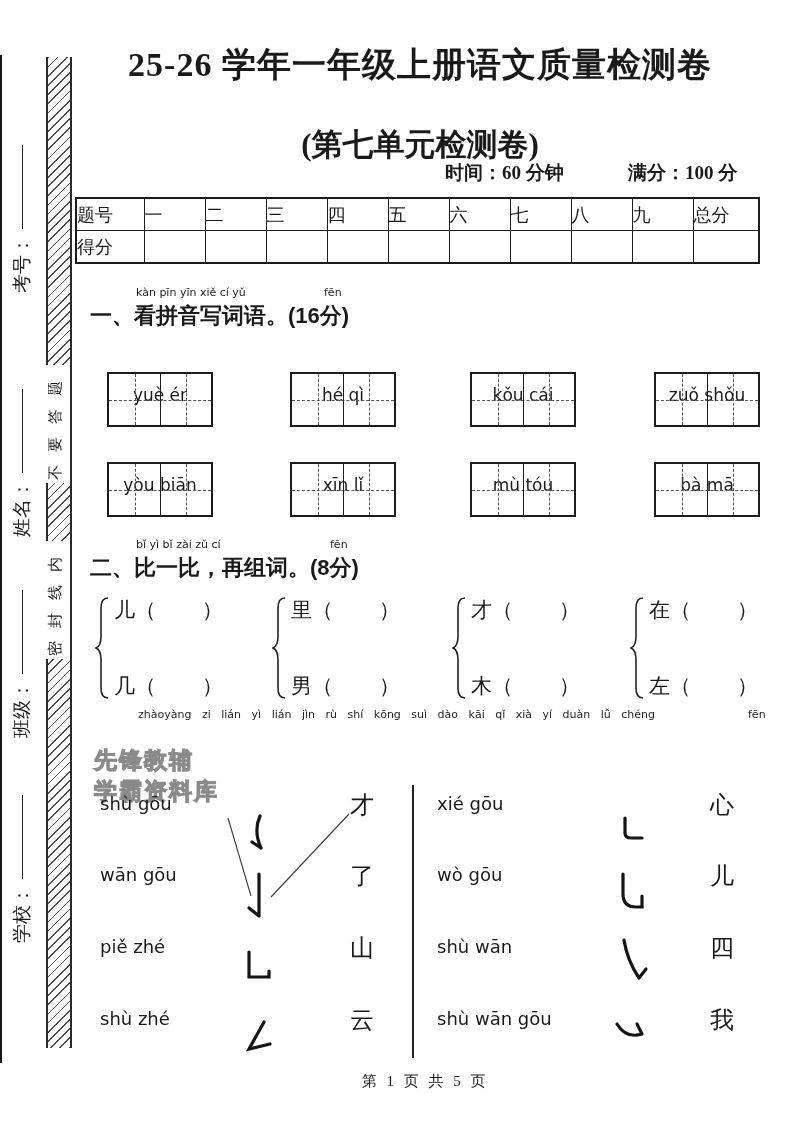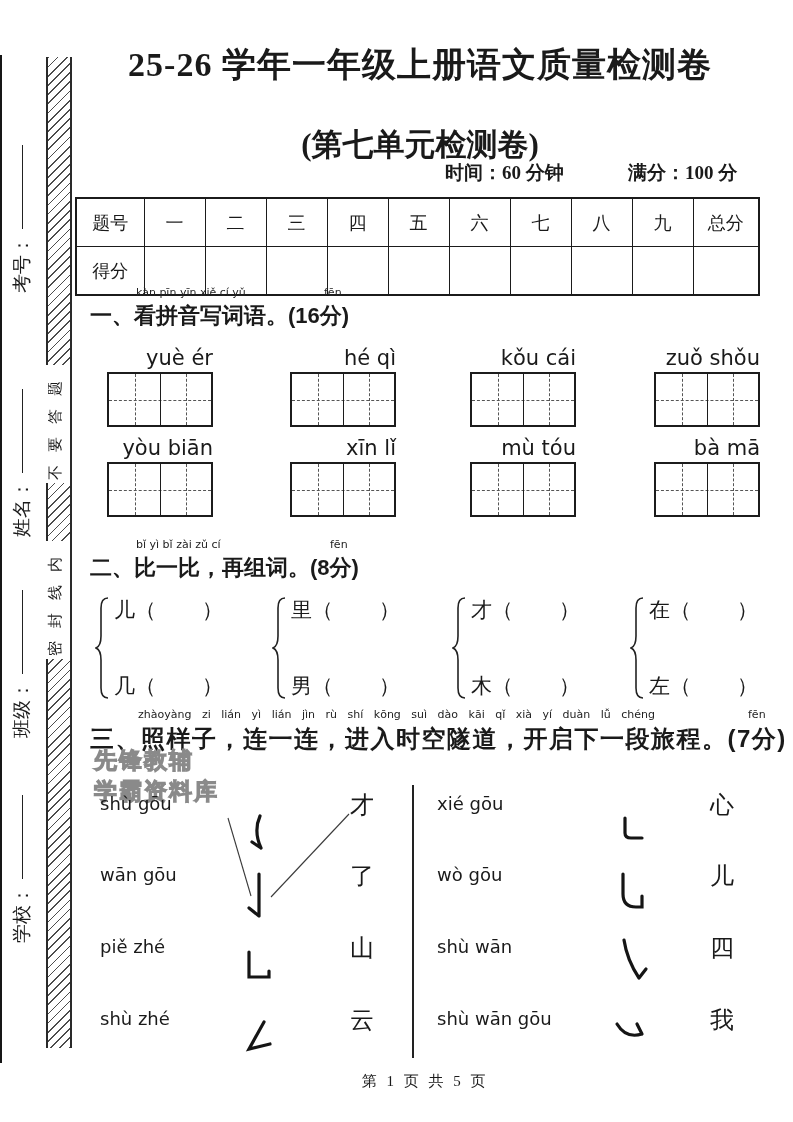--- a/index.html
+++ b/index.html
@@ -19,34 +19,34 @@
      display:flex;justify-content:center;gap:58px;font-size:15px;}
   .seal-text span{letter-spacing:13px;background:#fff;padding:0 3px;white-space:nowrap;}
 
   
   .title{left:80px;top:42px;width:680px;text-align:center;font-size:34px;font-weight:bold;letter-spacing:1px;}
   .subtitle{left:80px;top:101px;width:680px;text-align:center;font-size:31px;font-weight:bold;margin-top:23px;}
   .info{top:160px;font-size:19px;font-weight:bold;}
 
   
   table.score{position:absolute;left:75px;top:197px;border-collapse:collapse;table-layout:fixed;}
-  table.score td{border:1.6px solid #1b1b1b;text-align:center;font-size:18px;height:31px;padding:8px;}
+  table.score td{border:1.6px solid #1b1b1b;text-align:left;font-size:18px;height:31px;padding:0;}
   table.score{border:2.5px solid #1b1b1b;}
 
   
   .sec{position:absolute;left:90px;white-space:nowrap;}
   .sec .py{position:absolute;top:-2px;font-family:"DejaVu Sans","Liberation Sans",sans-serif;
            font-size:11px;color:#222;white-space:nowrap;}
   .sec .txt{margin-top:13px;font-family:Liberation Sans, sans-serif;
             font-weight:bold;font-size:22px;}
 
   
   .wordgroup{position:absolute;width:106px;}
-  .wg-label{position:absolute;width:106px;text-align:right;font-family:"DejaVu Sans",sans-serif;
-            font-size:21px;white-space:nowrap;}
+  .wg-label{position:absolute;width:106px;text-align:center;font-family:"DejaVu Sans",sans-serif;
+            font-size:17px;white-space:nowrap;margin-top:39px;}
   .writebox{position:absolute;width:106px;height:55px;border:2px solid #1c1c1c;box-sizing:border-box;}
   .writebox i{position:absolute;display:block;}
   .wb-mid{left:50%;top:0;width:0;height:100%;border-left:1.8px solid #1c1c1c;}
   .wb-h{left:0;top:50%;width:100%;height:0;border-top:1.3px dashed #555;}
   .wb-v1{left:25%;top:0;width:0;height:100%;border-left:1.3px dashed #555;}
   .wb-v2{left:75%;top:0;width:0;height:100%;border-left:1.3px dashed #555;}
 
   
   .pairgroup{position:absolute;top:596px;display:flex;}
   .pair-col{margin-left:5px;display:flex;flex-direction:column;justify-content:space-between;height:104px;}
@@ -264,21 +264,20 @@
     </svg>
     <div class="pair-col">
       <div class="pair-row"><span>在</span><span>（</span><span class="gap"></span><span>）</span></div>
       <div class="pair-row"><span>左</span><span>（</span><span class="gap"></span><span>）</span></div>
     </div>
   </div>
 
   <div class="sec" style="top:710px">
     <span class="py" style="left:48px;word-spacing:7px">zhàoyàng zi lián yì lián jìn rù shí kōng suì dào kāi qǐ xià yí duàn lǚ chéng</span>
     <span class="py" style="left:658px">fēn</span>
-    <div class="txt" style="font-size:24px;letter-spacing:1.5px">三、照样子，连一连，进入时空隧道，开启下一段旅程。(7分)</div>
   </div>
 
   <div class="abs watermark">
     <div>先锋教辅</div>
     <div>学霸资料库</div>
   </div>
 
   <span class="m-label" style="left:100px;top:793px">shù gōu</span>
   <span class="m-label" style="left:100px;top:864px">wān gōu</span>
   <span class="m-label" style="left:100px;top:936px">piě zhé</span>

